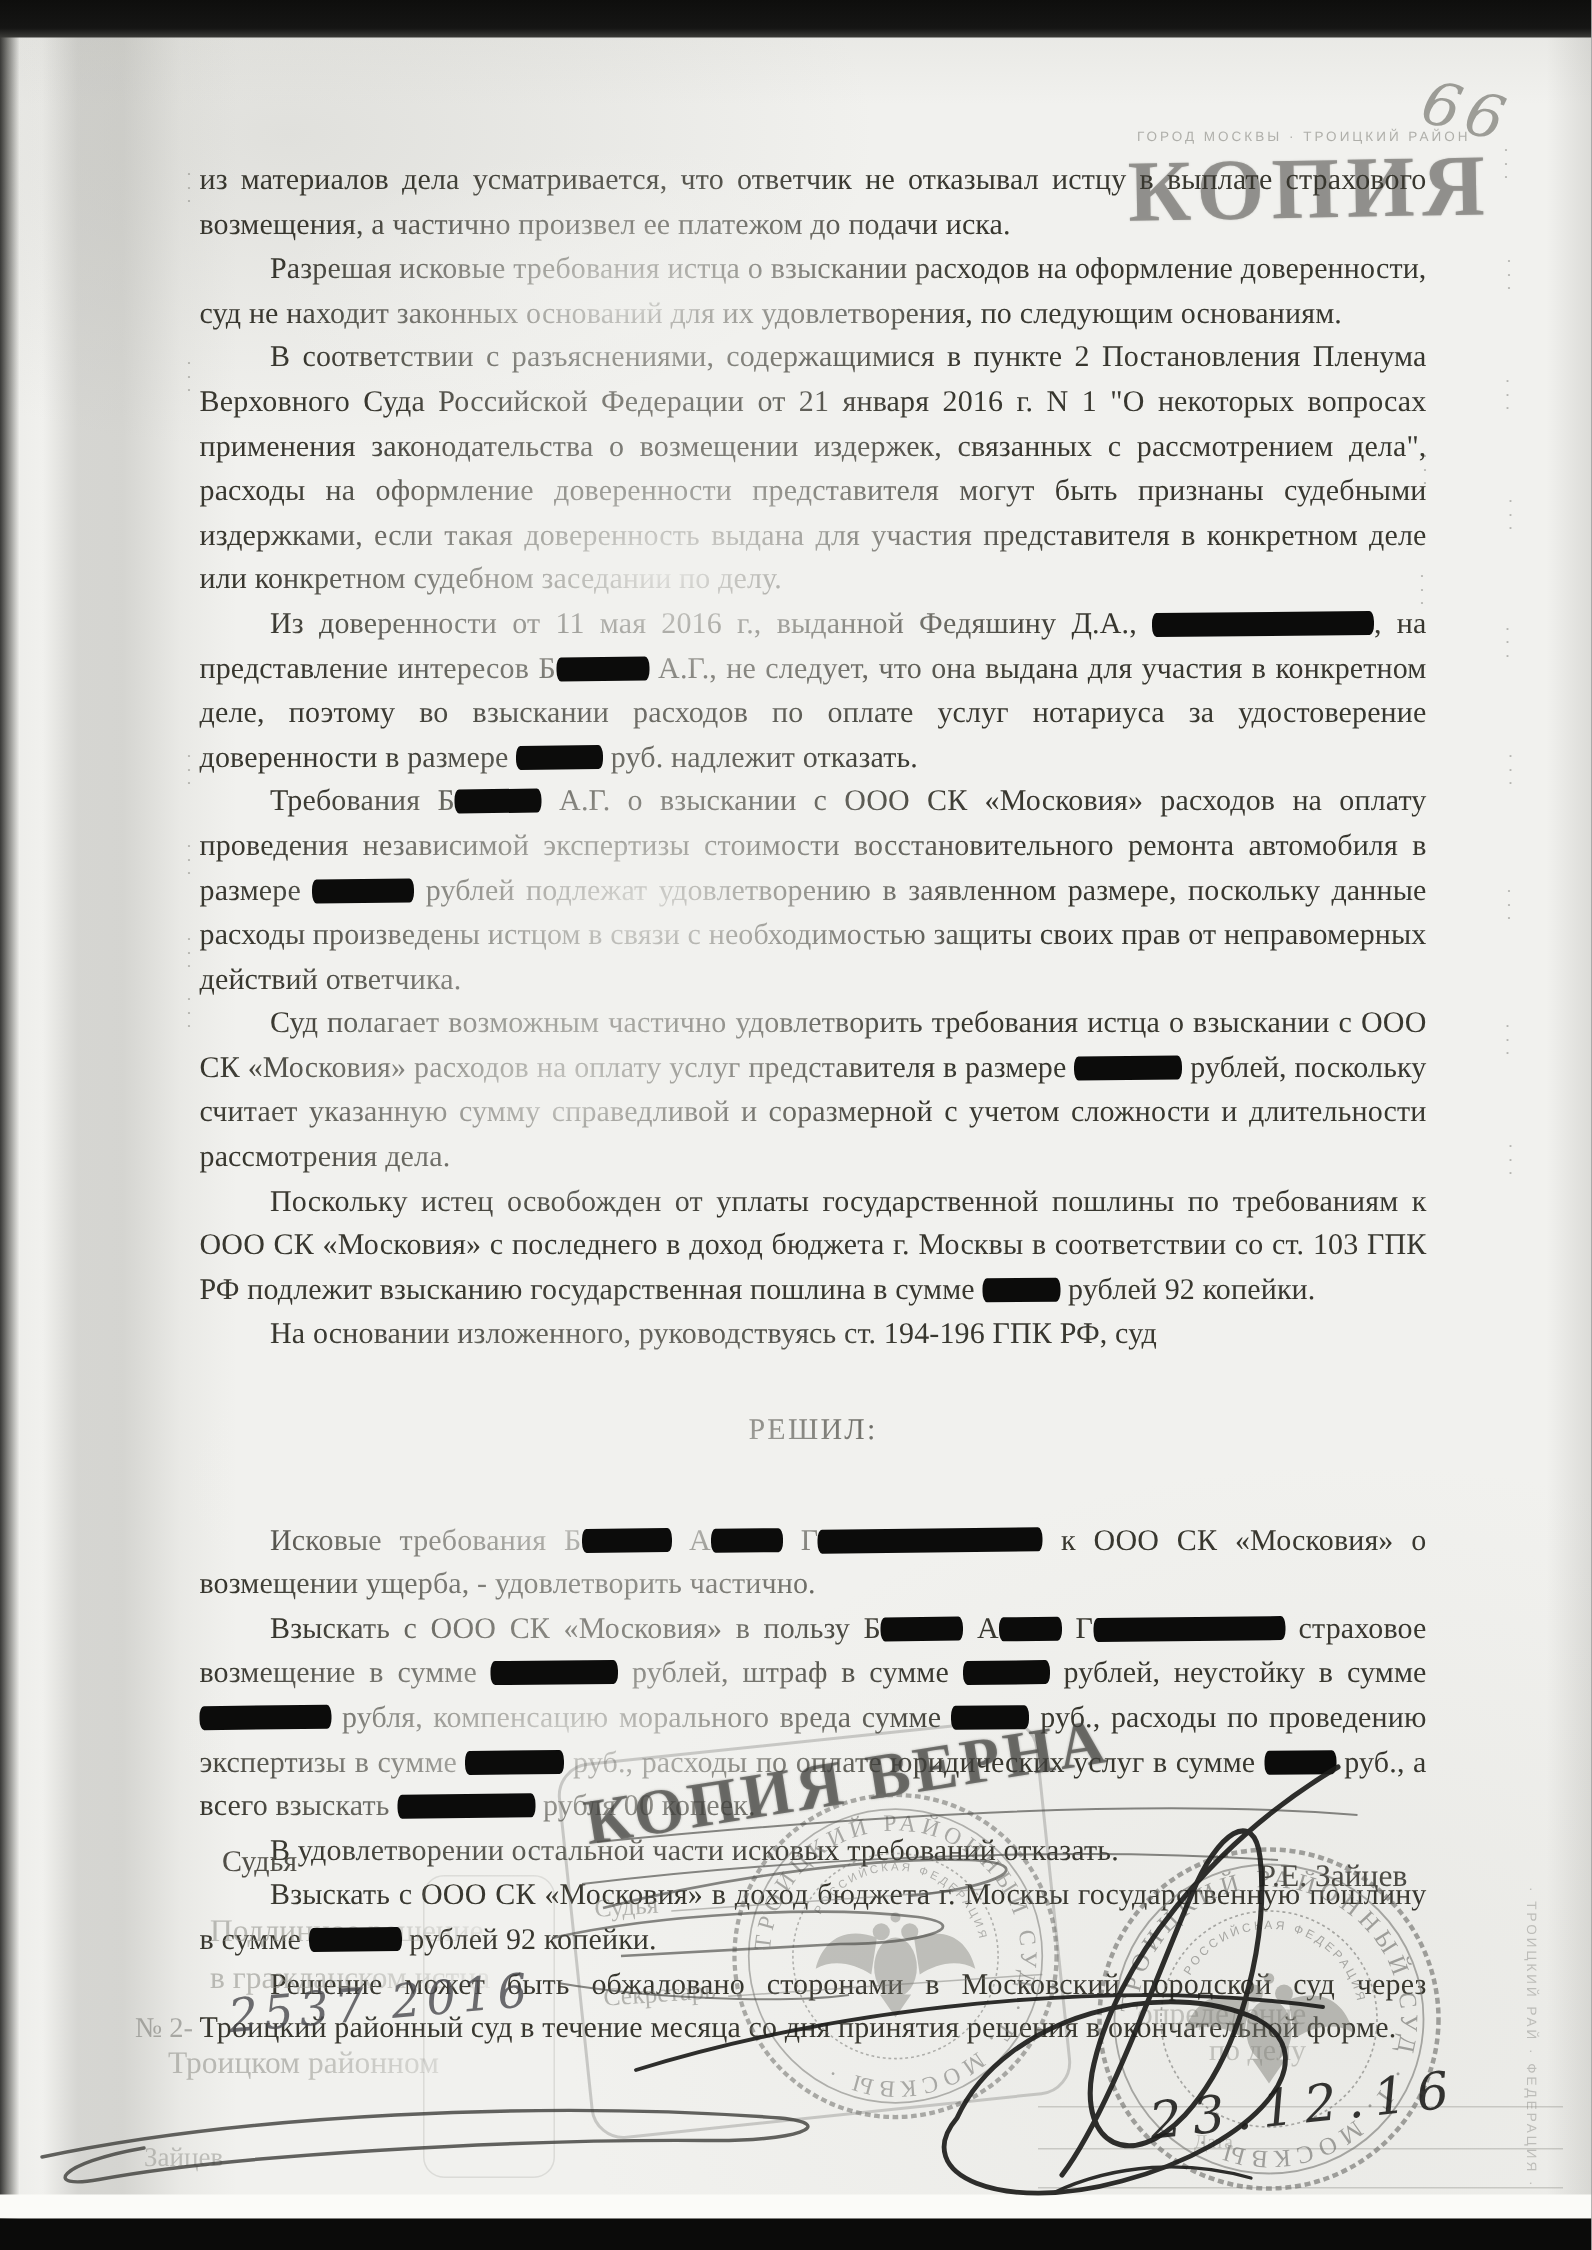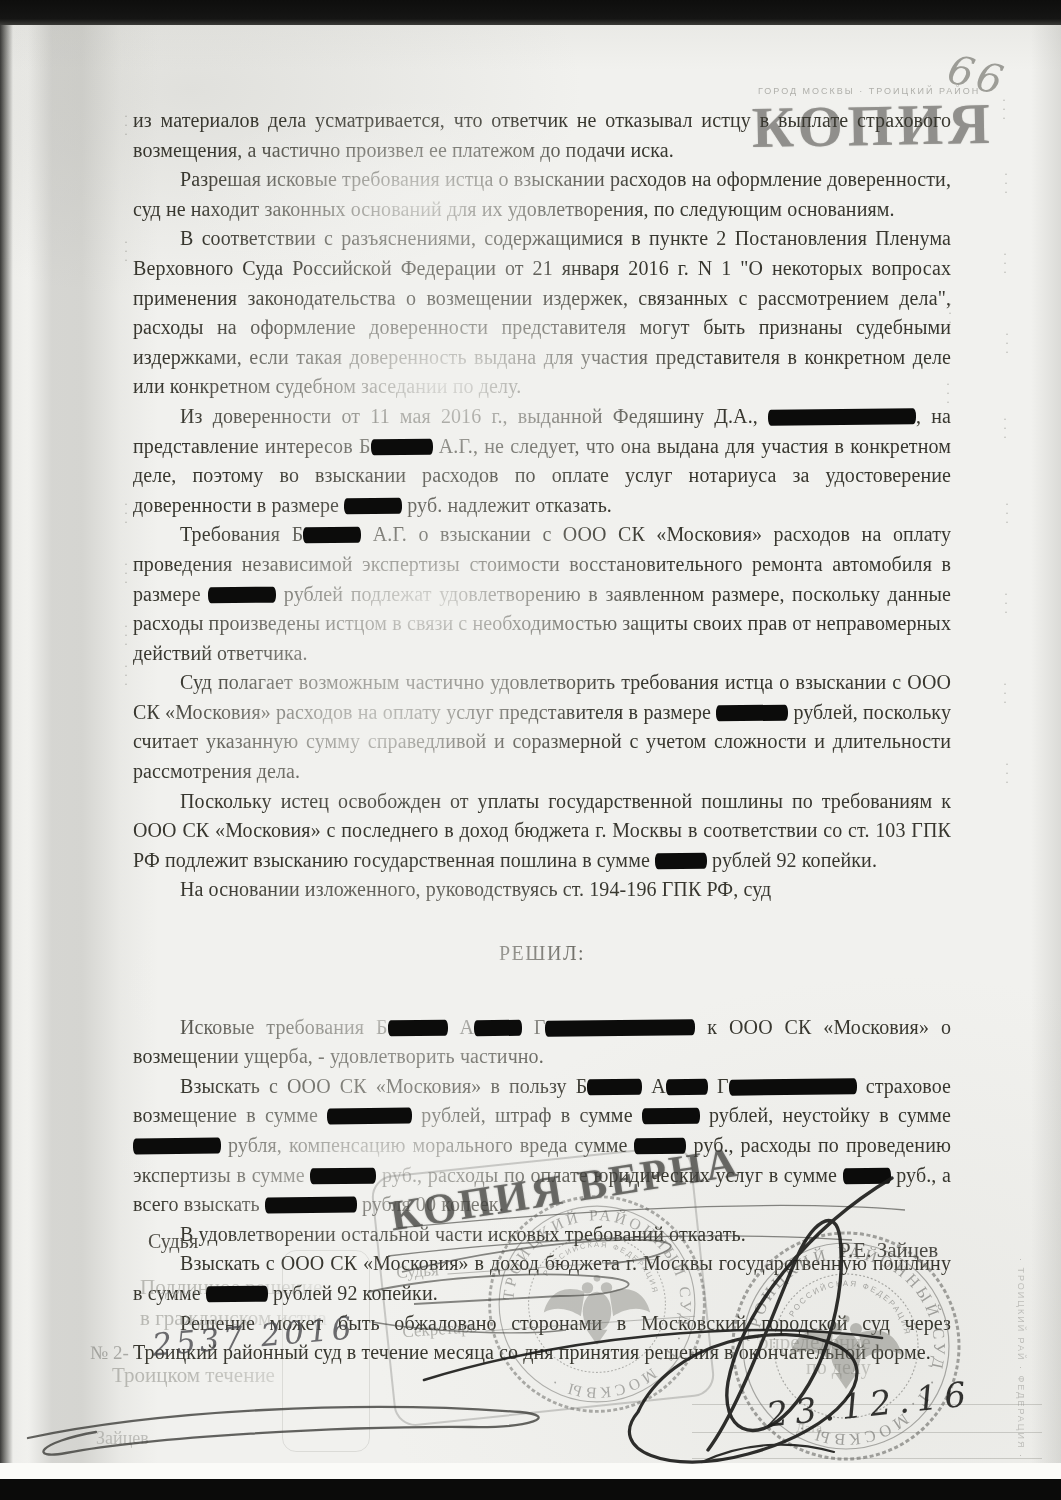--- a/index.html
+++ b/index.html
@@ -132,21 +132,21 @@
   <div class="fade f4"></div>
   <div class="fade f5"></div>
   <div class="fade f6"></div>
 
   <div class="judge-line">Судья</div>
 
   <div class="registry" id="registry">
       <div>Подлинное решение</div>
       <div>в гражданском истца</div>
       <div style="height: 26px;"></div>
-      <div>Троицком течение</div>
+      <div>Троицком районном</div>
     </div>
   <div class="no2">№ 2-</div>
   <div class="handwritten caseno">2537 2016</div>
   <div class="podpis">Зайцев</div>
 
   <div class="stampframe"></div>
   <div class="stampframe2"></div>
   <div class="kopiyaverna">КОПИЯ ВЕРНА</div>
   <div class="stamp-row sr1"><span>Судья</span><span class="ln"></span></div>
   <div class="stamp-row sr2"><span>Секретарь</span><span class="ln"></span></div>

